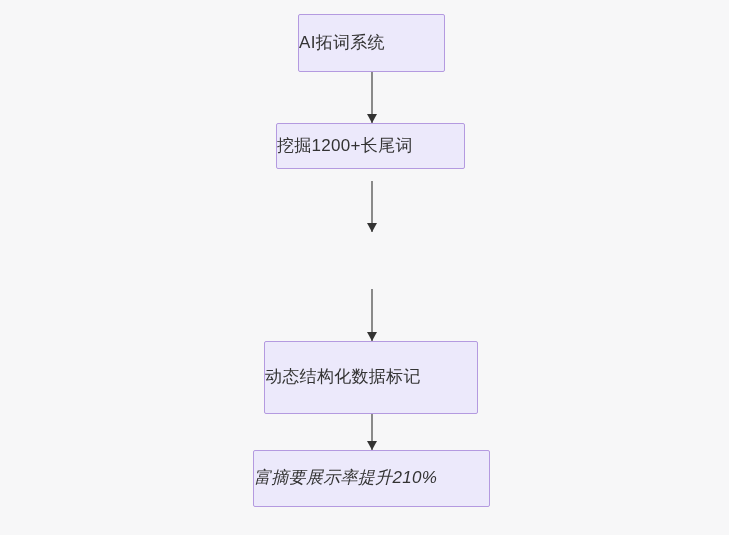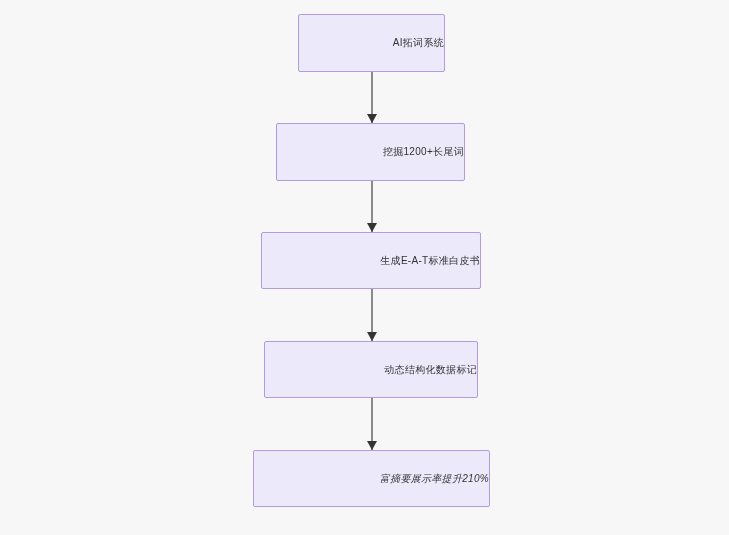--- a/index.html
+++ b/index.html
@@ -19,23 +19,23 @@
     height: 535px;
   }
   .node {
     position: absolute;
     box-sizing: border-box;
     background: #ece9fb;
     border: 1.6px solid #b49ae0;
     border-radius: 2px;
     display: flex;
     align-items: center;
-    justify-content: flex-end;
+    justify-content: flex-start;
     color: #333333;
-    font-size: 10px;
+    font-size: 17px;
     line-height: 1.2;
     letter-spacing: 0.3px;
     white-space: nowrap;
     user-select: none;
   }
   .node-label {
     display: block;
   }
   .edge {
     position: absolute;
@@ -79,29 +79,26 @@
 
   <div class="edge" style="left:371px; top:398px; height:52px;">
     <div class="edge-line" style="height:52px;"></div>
     <div class="edge-head" style="top:43px;"></div>
   </div>
 
   <div class="node" style="left:298px; top:14px; width:147px; height:58px;">
     <span class="node-label">AI拓词系统</span>
   </div>
 
-  <div class="node" style="left:276px; top:123px; width:189px; height:58px;">
+  <div class="node" style="left:276px; top:123px; width:189px; height:46px;">
     <span class="node-label">挖掘1200+长尾词</span>
   </div>
 
-  <div class="node" style="left:261px; top:232px; width:220px; height:57px;">
-    <span class="node-label">生成E-A-T标准白皮书</span>
-  </div>
 
-  <div class="node" style="left:264px; top:341px; width:214px; height:57px;">
+  <div class="node" style="left:264px; top:341px; width:214px; height:73px;">
     <span class="node-label">动态结构化数据标记</span>
   </div>
 
   <div class="node" style="left:253px; top:450px; width:237px; height:57px;font-style:italic;">
     <span class="node-label">富摘要展示率提升210%</span>
   </div>
 
 </div>
 
 </body></html>

